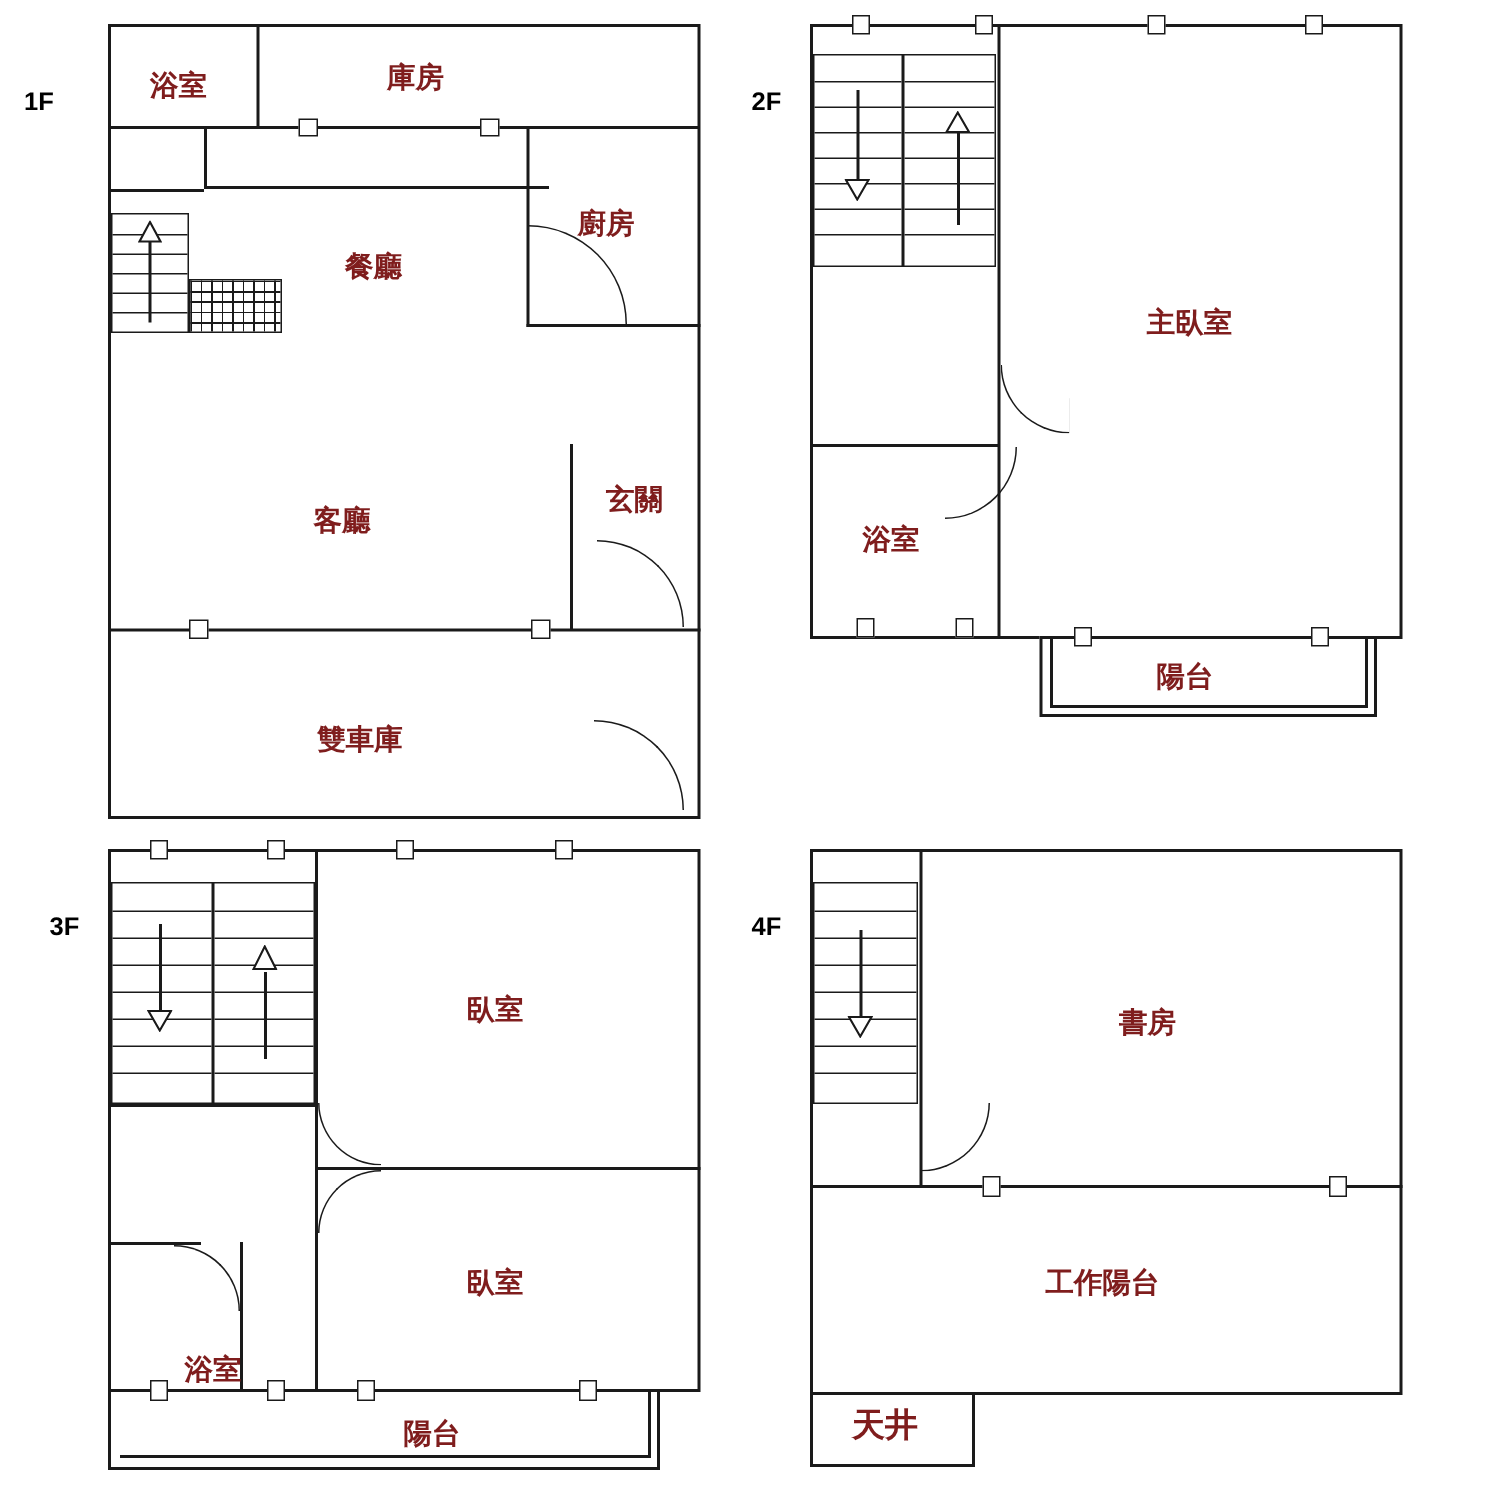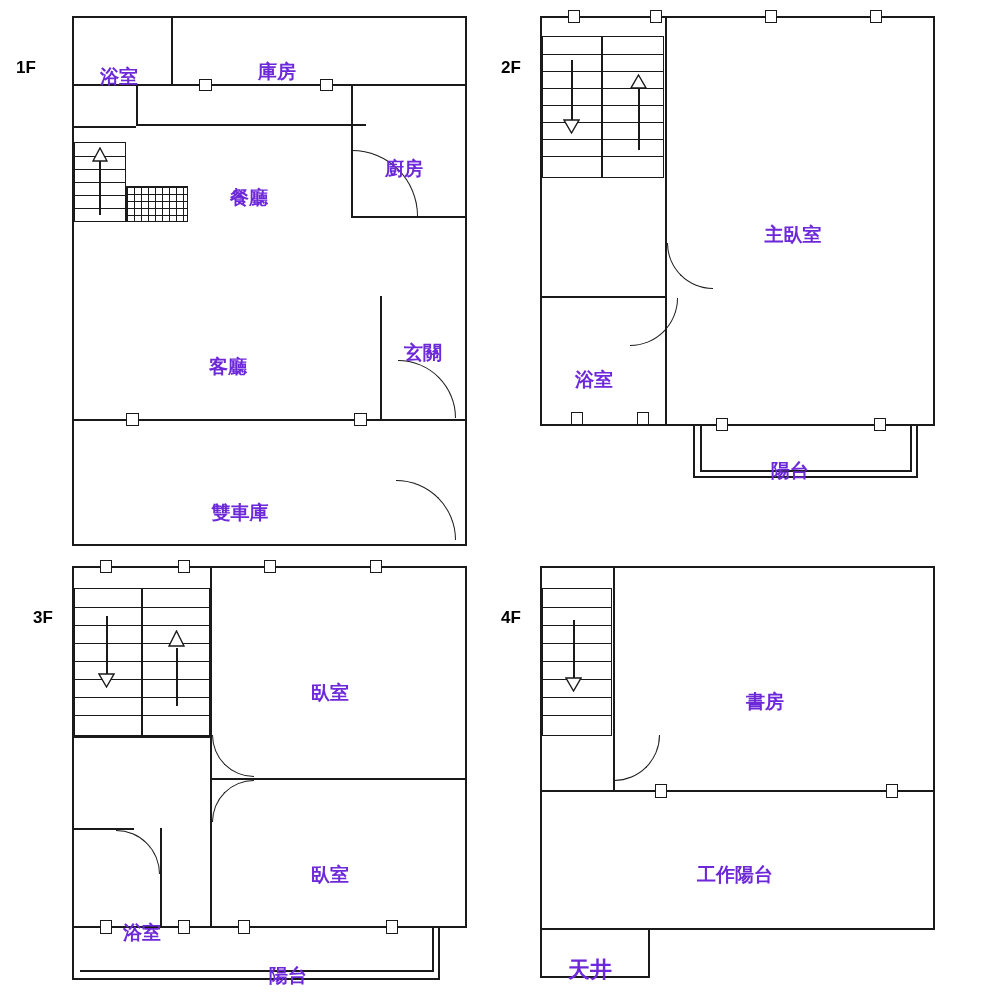--- a/index.html
+++ b/index.html
@@ -42,22 +42,21 @@
   }
   .wall.h { height: 2px; }
   .wall.v { width: 2px; }
   .room-label {
     position: absolute;
     font-size: 19px;
     font-weight: 600;
     white-space: nowrap;
     transform: translate(-50%, -50%);
     font-family: "Liberation Sans", sans-serif;
-    color: #6d28d9;
-    margin-top: 20px;
+    color: #7f1d1d;
   }
   .room-label.small { font-size: 22px; }
   
   .window {
     position: absolute;
     border: 1.5px solid #1a1a1a;
     background: #fff;
     box-sizing: border-box;
   }
   .window.h { 

